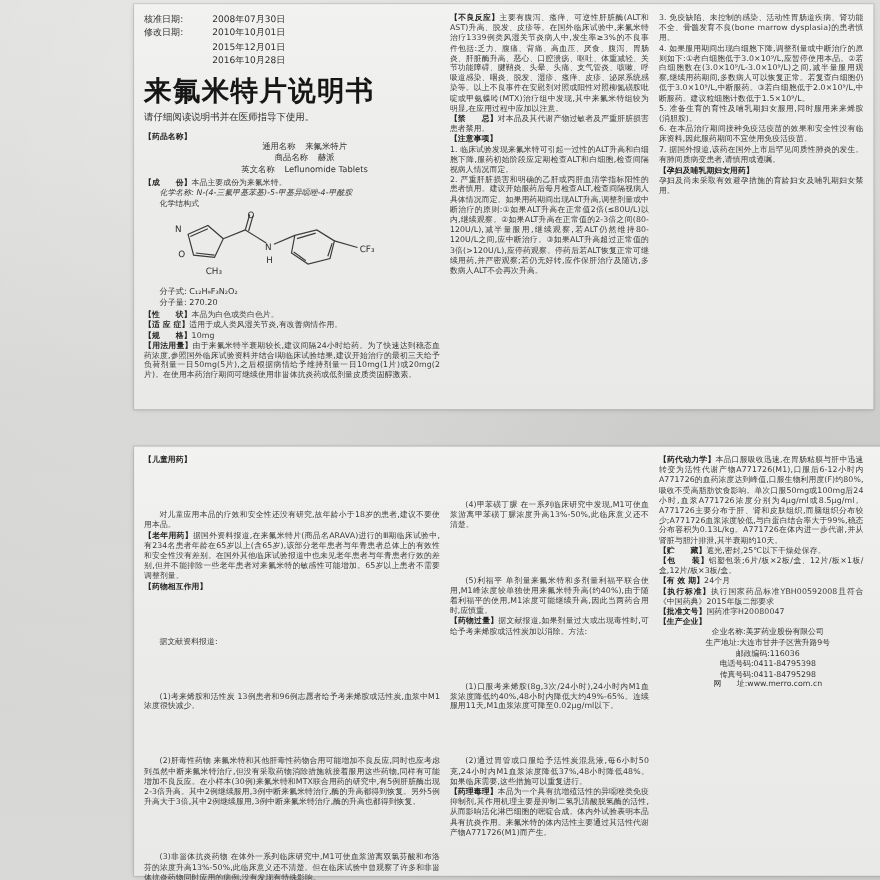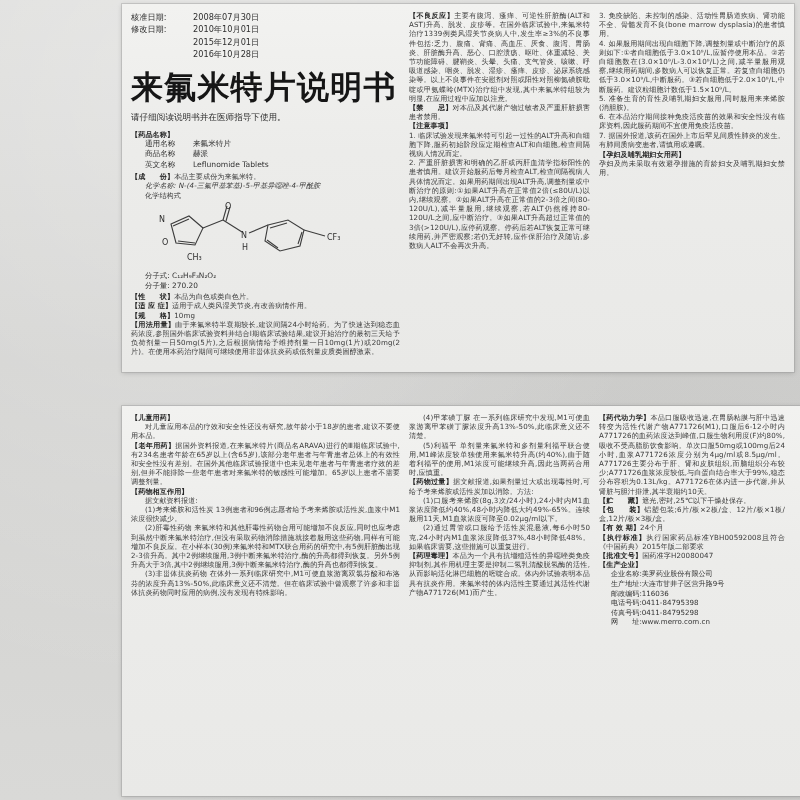--- a/index.html
+++ b/index.html
@@ -31,34 +31,34 @@
   .col{box-sizing:border-box;}
 
   
   .t{
     font-size:7.1px;line-height:9.2px;
     text-align:justify;
     color:#3a3a3a;
     letter-spacing:.1px;
     filter:blur(.22px);
   }
-  .t.ind{text-indent:14px;}
+  .t.ind{text-indent:14px;margin-top:41px;}
   .hd{font-weight:bold;color:#262626;}
   .sec{margin-top:1px;}
 
   
   .dates{font-size:8.2px;line-height:12.4px;color:#2f2f2f;filter:blur(.2px);}
   .dates .lbl{display:inline-block;width:62px;}
   .title{
-    font-size:32px;font-weight:bold;letter-spacing:1.2px;
+    font-size:25px;font-weight:bold;letter-spacing:1.2px;
     color:#161616;margin:5px 0 2px 0;filter:blur(.25px);
   }
   .subtitle{font-size:8.6px;color:#2c2c2c;margin-bottom:6px;filter:blur(.2px);}
 
-  .kv{font-size:7.6px;line-height:10.6px;color:#333;filter:blur(.2px);}
+  .kv{font-size:7.6px;line-height:10.6px;color:#333;filter:blur(.2px);text-align:center;}
   .kv .k{display:inline-block;width:48px;}
 
   
   .chem{margin:2px 0 3px 18px;}
   .formula{font-size:7.4px;line-height:10px;color:#333;filter:blur(.2px);}
 </style>
 </head>
 <body>
 
 <div id="sheet">

